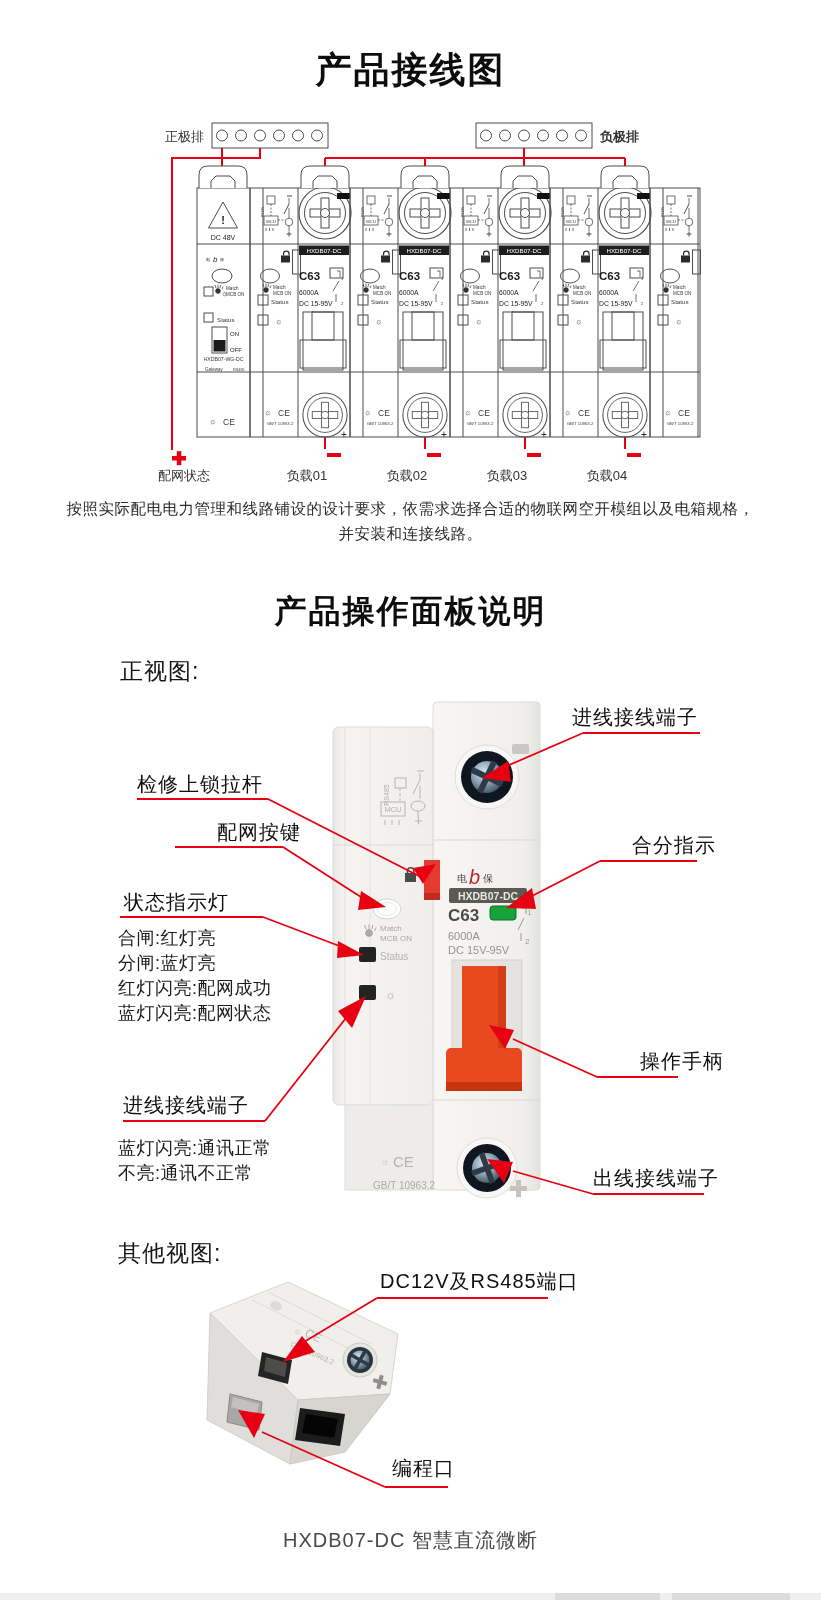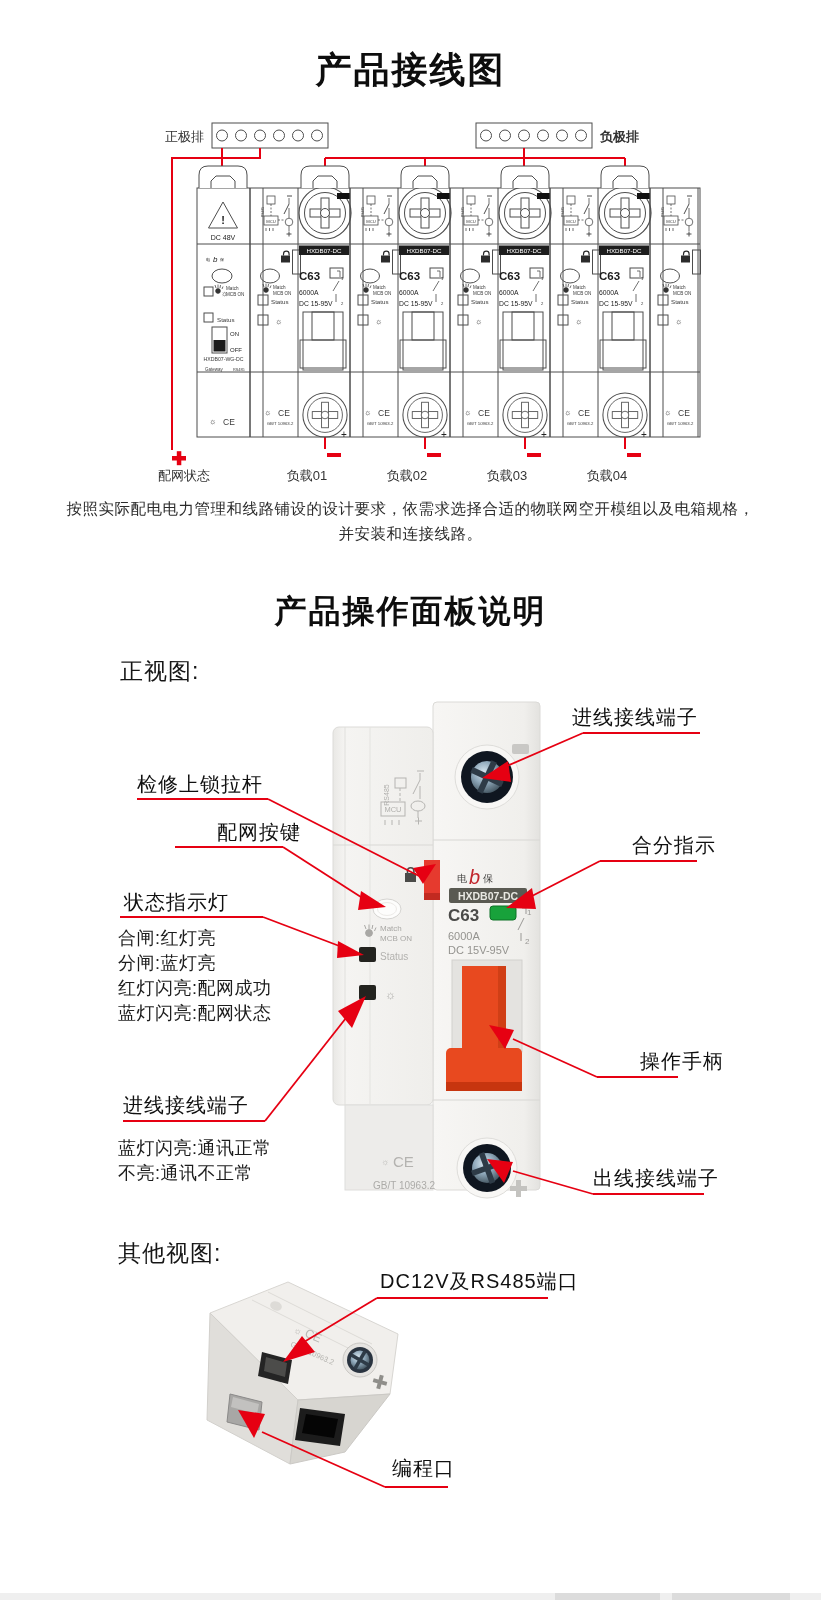--- a/index.html
+++ b/index.html
@@ -447,18 +447,19 @@
 
   <div class="lbl callout" style="left:572px;top:704px;">进线接线端子</div>
   <div class="lbl callout" style="left:632px;top:832px;">合分指示</div>
   <div class="lbl callout" style="left:597px;top:1048px;margin-left:43px;">操作手柄</div>
   <div class="lbl callout" style="left:593px;top:1165px;">出线接线端子</div>
 
   <div class="lbl viewlbl" style="left:118px;top:1238px;">其他视图:</div>
   <div class="lbl callout" style="left:380px;top:1268px;">DC12V及RS485端口</div>
   <div class="lbl callout" style="left:392px;top:1455px;">编程口</div>
 
+  <div class="lbl caption" style="top:1527px;">HXDB07-DC 智慧直流微断</div>
 
   <div class="botband">
     <span class="seg" style="left:555px;width:105px;"></span>
     <span class="seg" style="left:672px;width:118px;"></span>
   </div>
 </div>
 
 </body></html>

